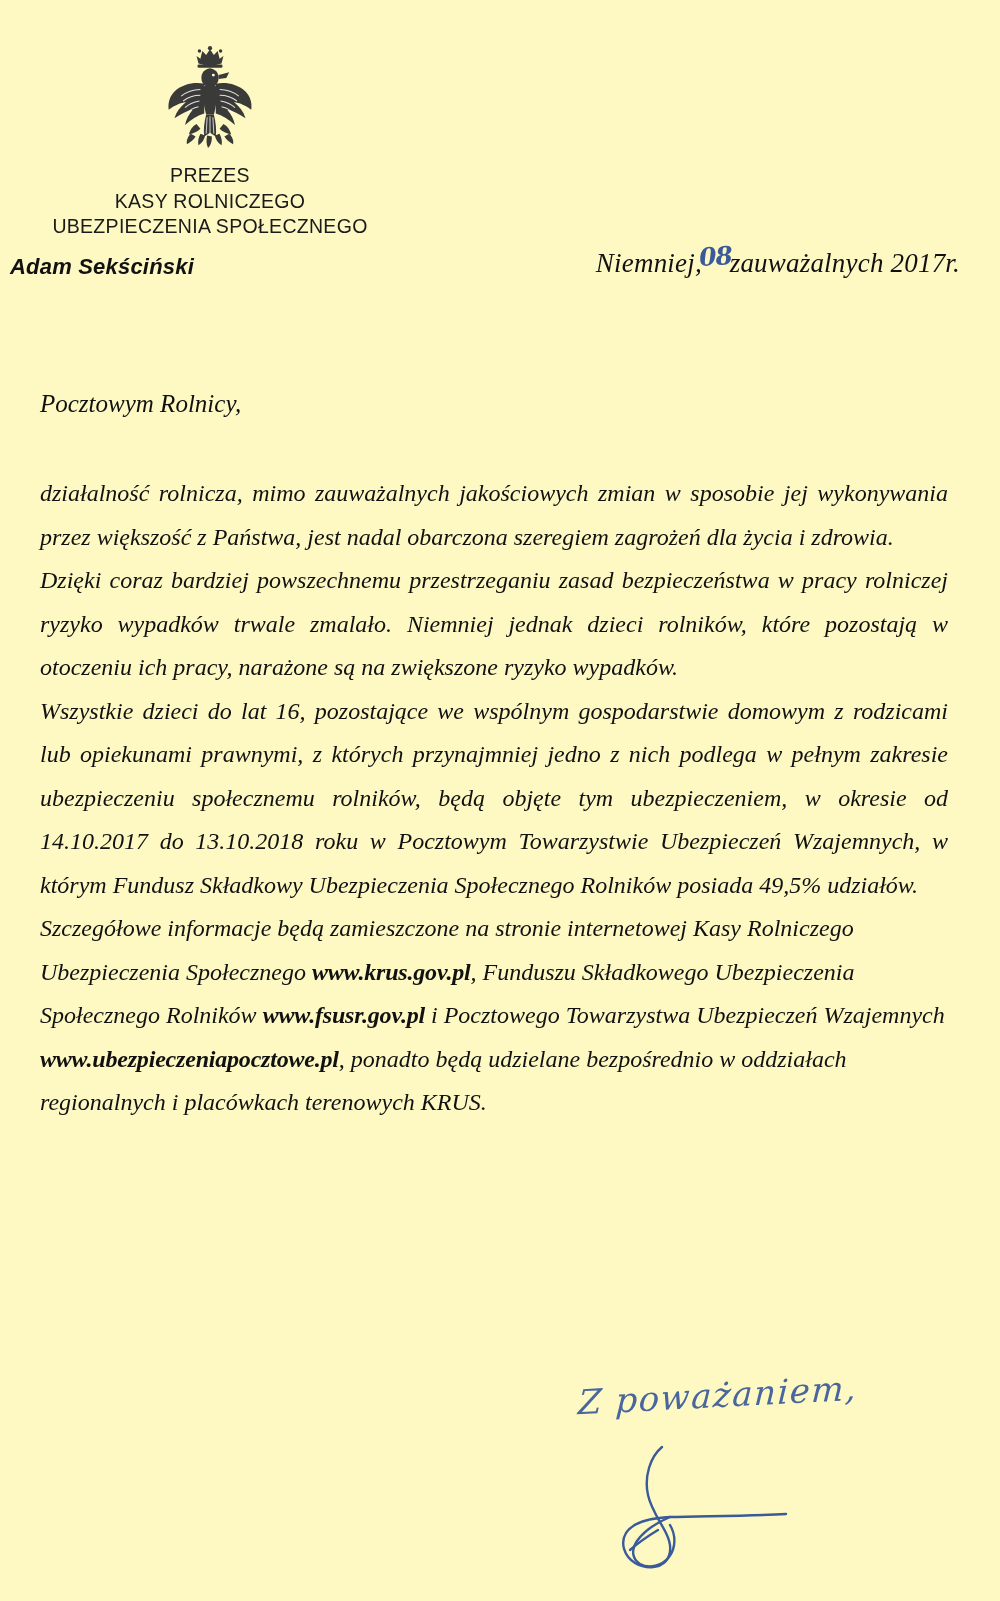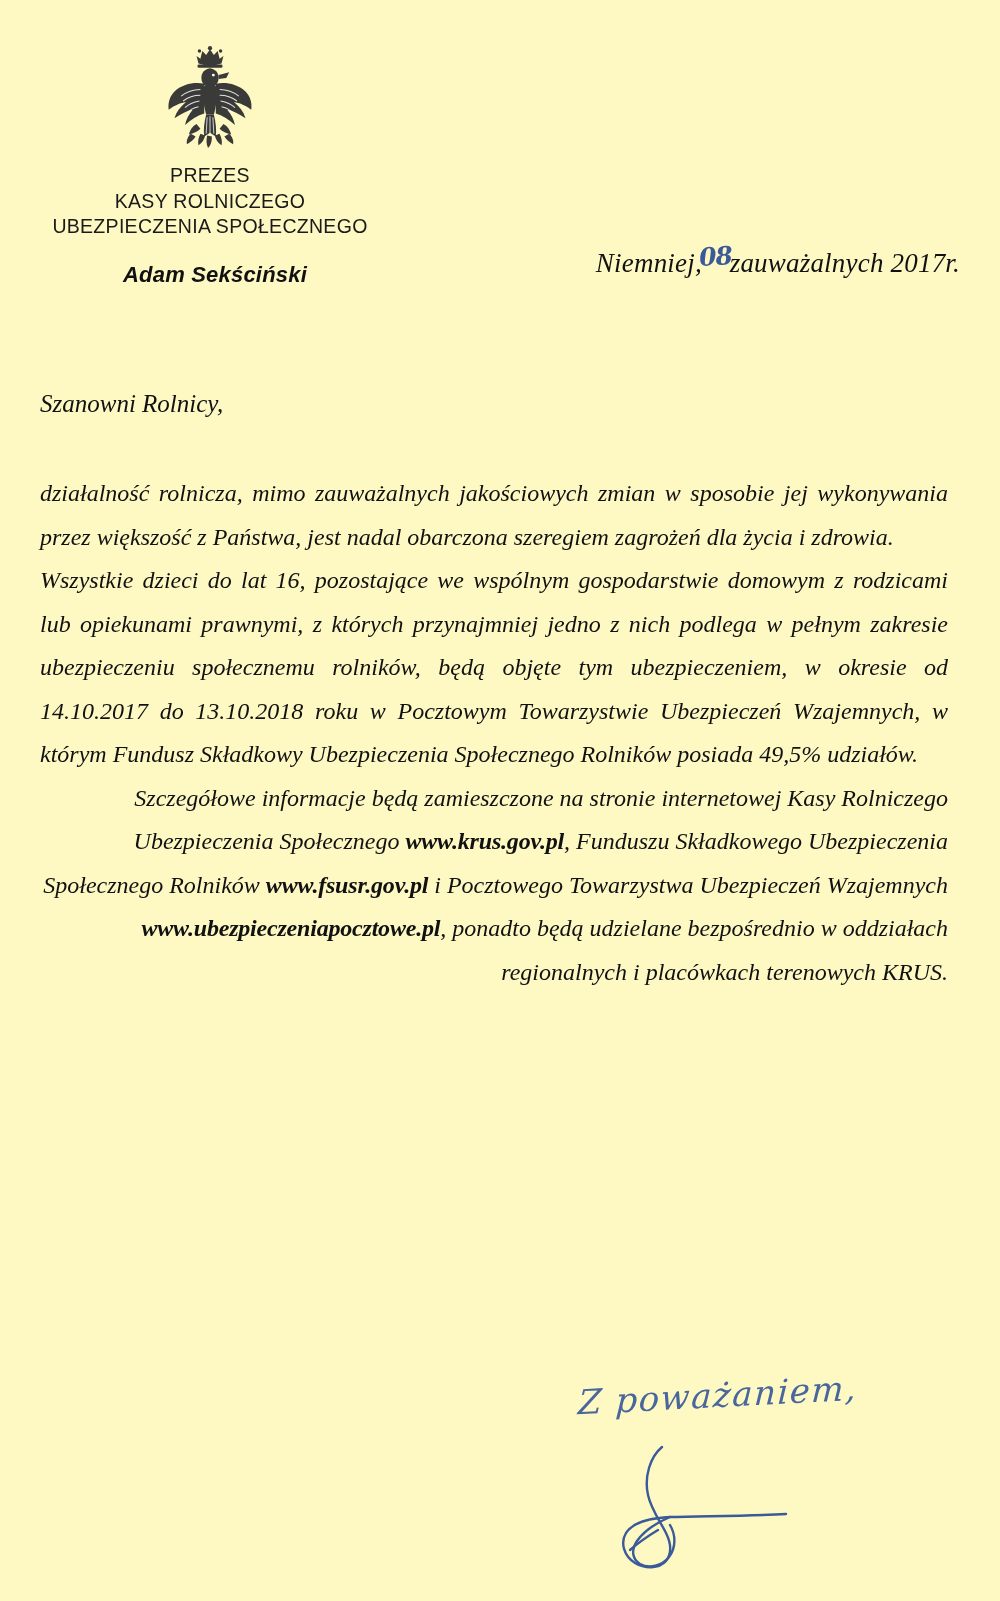--- a/index.html
+++ b/index.html
@@ -37,28 +37,28 @@
   .office-lines {
     font-family: "Liberation Sans", "DejaVu Sans", sans-serif;
     font-size: 19.5px;
     line-height: 1.32;
     letter-spacing: 0.3px;
     color: #1a1a1a;
     white-space: pre-line;
   }
 
   .officer-name {
-    margin-top: 22px;
+    margin-top: 14px;
     font-family: "Liberation Sans", "DejaVu Sans", sans-serif;
     font-style: italic;
     font-weight: bold;
     font-size: 22px;
     letter-spacing: 0.2px;
     color: #111;
-    text-align: center;
+    text-align: left;
     padding-left: 10px;
   }
 
   
   .dateline {
     position: absolute;
     right: 40px;
     top: 248px;
     font-style: italic;
     font-size: 27px;
@@ -103,21 +103,21 @@
     text-justify: inter-word;
     color: #111;
   }
 
   .body-text p {
     margin: 0;
     text-indent: 0;
   }
 
   .body-text p:last-child {
-    text-align: right;
+    text-align: left;
   }
 
   .url {
     font-weight: bold;
     font-style: italic;
     letter-spacing: -0.2px;
   }
 
   
   .signature-block {
@@ -206,24 +206,25 @@
 KASY ROLNICZEGO
 UBEZPIECZENIA SPOŁECZNEGO</div>
 
     <div class="officer-name">Adam Sekściński</div>
   </div>
 
   <div class="dateline">
     <span>Niemniej,</span><span class="handwritten-day">08</span><span>zauważalnych 2017r.</span>
   </div>
 
-  <div class="salutation">Szanowni Rolnicy,</div>
+  <div class="salutation">Pocztowym Rolnicy,</div>
 
   <div class="body-text">
     <p>działalność rolnicza, mimo zauważalnych jakościowych zmian w sposobie jej wykonywania przez większość z Państwa, jest nadal obarczona szeregiem zagrożeń dla życia i zdrowia.</p>
+    <p>Dzięki coraz bardziej powszechnemu przestrzeganiu zasad bezpieczeństwa w pracy rolniczej ryzyko wypadków trwale zmalało. Niemniej jednak dzieci rolników, które pozostają w otoczeniu ich pracy, narażone są na zwiększone ryzyko wypadków.</p>
     <p>Wszystkie dzieci do lat 16, pozostające we wspólnym gospodarstwie domowym z rodzicami lub opiekunami prawnymi, z których przynajmniej jedno z nich podlega w pełnym zakresie ubezpieczeniu społecznemu rolników, będą objęte tym ubezpieczeniem, w okresie od 14.10.2017 do 13.10.2018 roku w Pocztowym Towarzystwie Ubezpieczeń Wzajemnych, w którym Fundusz Składkowy Ubezpieczenia Społecznego Rolników posiada 49,5% udziałów.</p>
     <p><span>Szczegółowe informacje będą zamieszczone na stronie internetowej Kasy Rolniczego Ubezpieczenia Społecznego </span><span class="url">www.krus.gov.pl</span><span>, Funduszu Składkowego Ubezpieczenia Społecznego Rolników </span><span class="url">www.fsusr.gov.pl</span><span> i Pocztowego Towarzystwa Ubezpieczeń Wzajemnych </span><span class="url">www.ubezpieczeniapocztowe.pl</span><span>, ponadto będą udzielane bezpośrednio w oddziałach regionalnych i placówkach terenowych KRUS.</span></p>
   </div>
 
   <div class="signature-block">
     <div class="closing-hand">Z poważaniem,</div>
 
     <svg class="signature-svg" width="300" height="150" viewBox="0 0 300 150" aria-hidden="true">
       <g fill="none" stroke="#3a5a9a" stroke-width="2.4" stroke-linecap="round" stroke-linejoin="round">
         <path d="M62 14 C50 24 44 44 48 62 C51 76 60 88 66 100 C71 110 72 120 66 128 C59 136 45 136 35 130 C24 123 20 110 26 100 C33 89 50 85 70 84 C105 83 150 83 186 81"></path>

